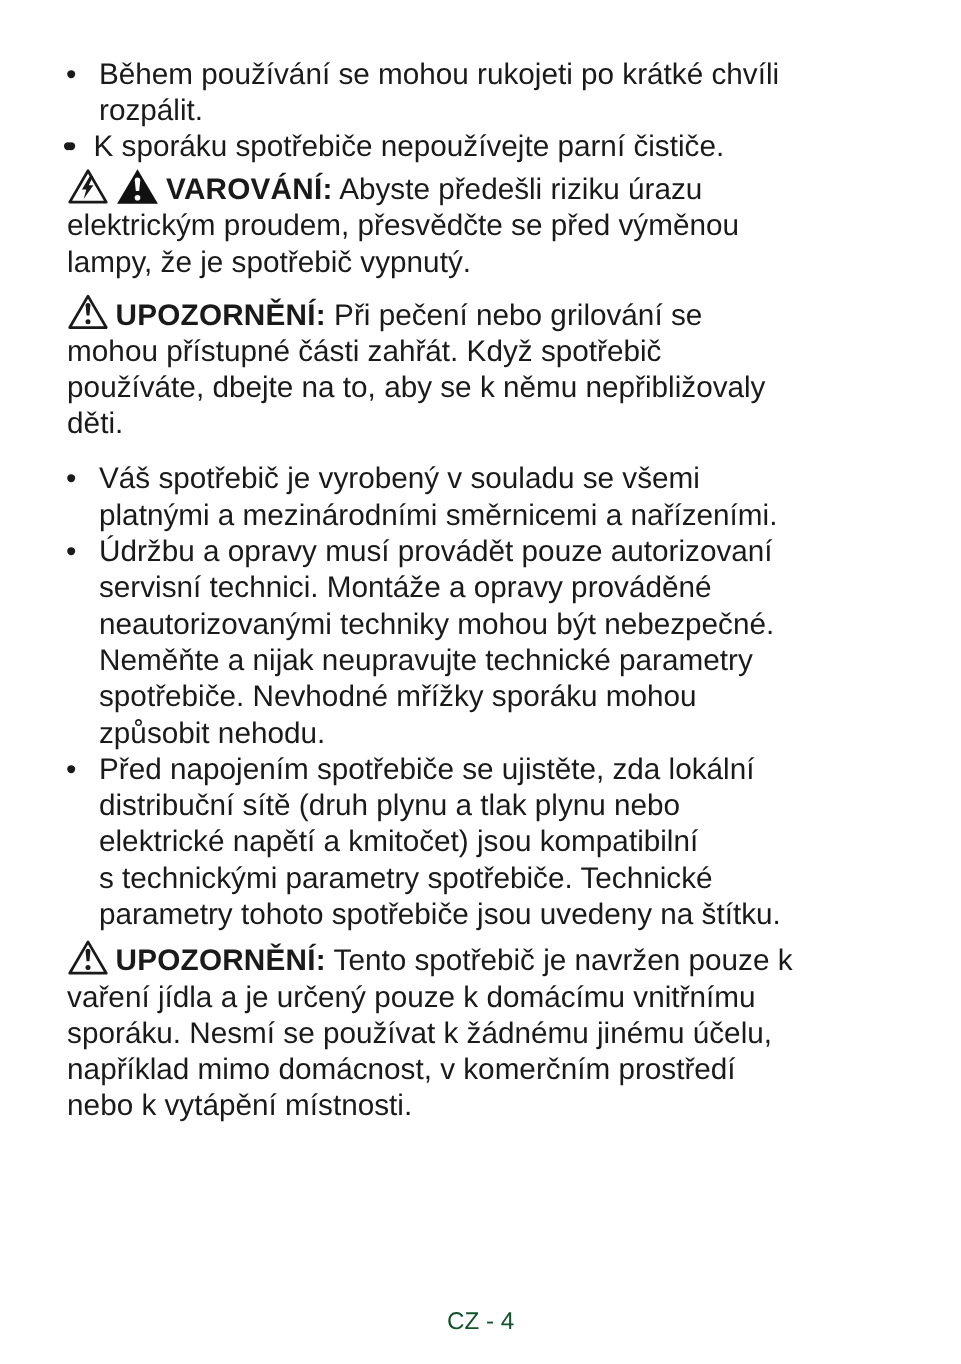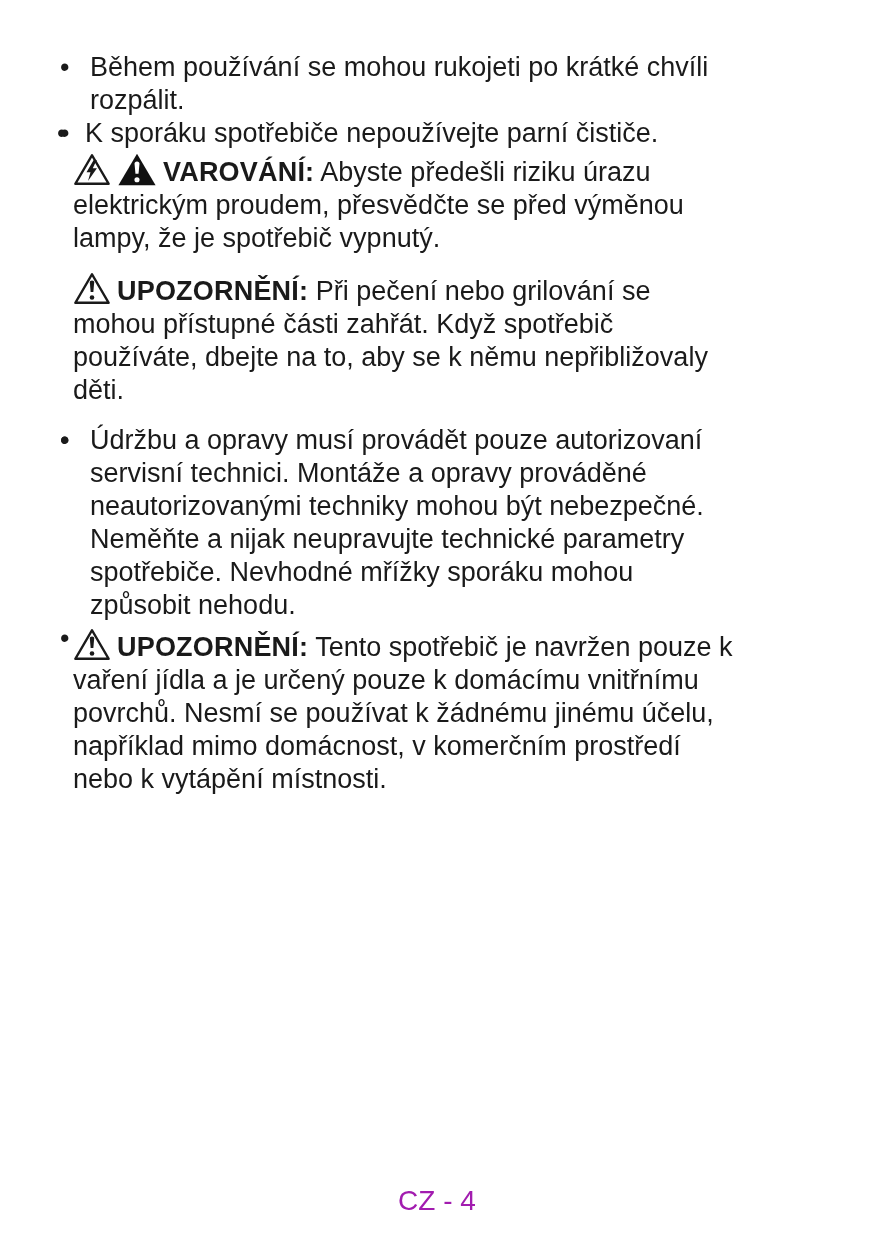--- a/index.html
+++ b/index.html
@@ -17,42 +17,42 @@
   }
   .content { padding: 51px 48px 0 57px; }
   .pre { white-space: pre-line; }
 
   .blist { margin: 0; padding: 0; list-style: none; }
   .bitem { position: relative; padding-left: 33px; }
   .bitem .bullet { position: absolute; left: 3px; top: 0; }
   .bitem-steam { padding-left: 28px; }
   .bitem-steam .bullet { left: 0; }
 
-  .warning { margin: 16px; }
+  .warning { margin: 4px; }
   .warning b { font-weight: 700; letter-spacing: 0.2px; }
   .w-electric { margin-top: 2px; }
   .w-hot { margin-top: 11px; }
   .blist-middle { margin-top: 17px; }
   .w-use { margin-top: 5px; }
 
   .hazard-icon {
     display: inline-block;
     vertical-align: -6px;
     margin-right: 6px;
   }
   .hazard-icon svg { display: block; }
 
   .footer {
     position: absolute;
     left: 0; right: 0;
     bottom: 26px;
     text-align: center;
-    font-size: 28px;
+    font-size: 22px;
     line-height: 26px;
-    color: #a21caf;
+    color: #14532d;
   }
 </style>
 </head>
 <body>
 
 <div class="page">
   <div class="content">
 
     <div class="blist">
       <div class="bitem">
@@ -89,43 +89,50 @@
         <circle cx="20" cy="27.5" r="2.4" fill="#1a1a1a"></circle>
       </svg></span><b>UPOZORNĚNÍ:</b><span class="pre"> Při pečení nebo grilování se
 mohou přístupné části zahřát. Když spotřebič
 používáte, dbejte na to, aby se k němu nepřibližovaly
 děti.</span>
     </p>
 
     <div class="blist blist-middle">
       <div class="bitem">
         <span class="bullet">•</span>
+        <span class="pre">Váš spotřebič je vyrobený v souladu se všemi
+platnými a mezinárodními směrnicemi a nařízeními.</span>
       </div>
       <div class="bitem">
         <span class="bullet">•</span>
         <span class="pre">Údržbu a opravy musí provádět pouze autorizovaní
 servisní technici. Montáže a opravy prováděné
 neautorizovanými techniky mohou být nebezpečné.
 Neměňte a nijak neupravujte technické parametry
 spotřebiče. Nevhodné mřížky sporáku mohou
 způsobit nehodu.</span>
       </div>
       <div class="bitem">
         <span class="bullet">•</span>
+        <span class="pre">Před napojením spotřebiče se ujistěte, zda lokální
+distribuční sítě (druh plynu a tlak plynu nebo
+elektrické napětí a kmitočet) jsou kompatibilní
+s technickými parametry spotřebiče. Technické
+parametry tohoto spotřebiče jsou uvedeny na štítku.</span>
       </div>
     </div>
 
     <p class="warning w-use">
       <span class="hazard-icon"><svg width="38" height="35" viewBox="0 0 40 36" aria-hidden="true">
         <path d="M20 3 L37.5 33 L2.5 33 Z" fill="none" stroke="#1a1a1a" stroke-width="2.6" stroke-linejoin="round"></path>
         <path d="M20 9.5 c-1.5 0 -2.4 0.9 -2.3 2.3 l0.9 9.8 h2.8 l0.9 -9.8 c0.1 -1.4 -0.8 -2.3 -2.3 -2.3 Z" fill="#1a1a1a"></path>
         <circle cx="20" cy="27.5" r="2.4" fill="#1a1a1a"></circle>
       </svg></span><b>UPOZORNĚNÍ:</b><span class="pre"> Tento spotřebič je navržen pouze k
 vaření jídla a je určený pouze k domácímu vnitřnímu
-povrchů. Nesmí se používat k žádnému jinému účelu,
+sporáku. Nesmí se používat k žádnému jinému účelu,
 například mimo domácnost, v komerčním prostředí
 nebo k vytápění místnosti.</span>
     </p>
 
   </div>
 
   <div class="footer">CZ - 4</div>
 </div>
 
 </body></html>

